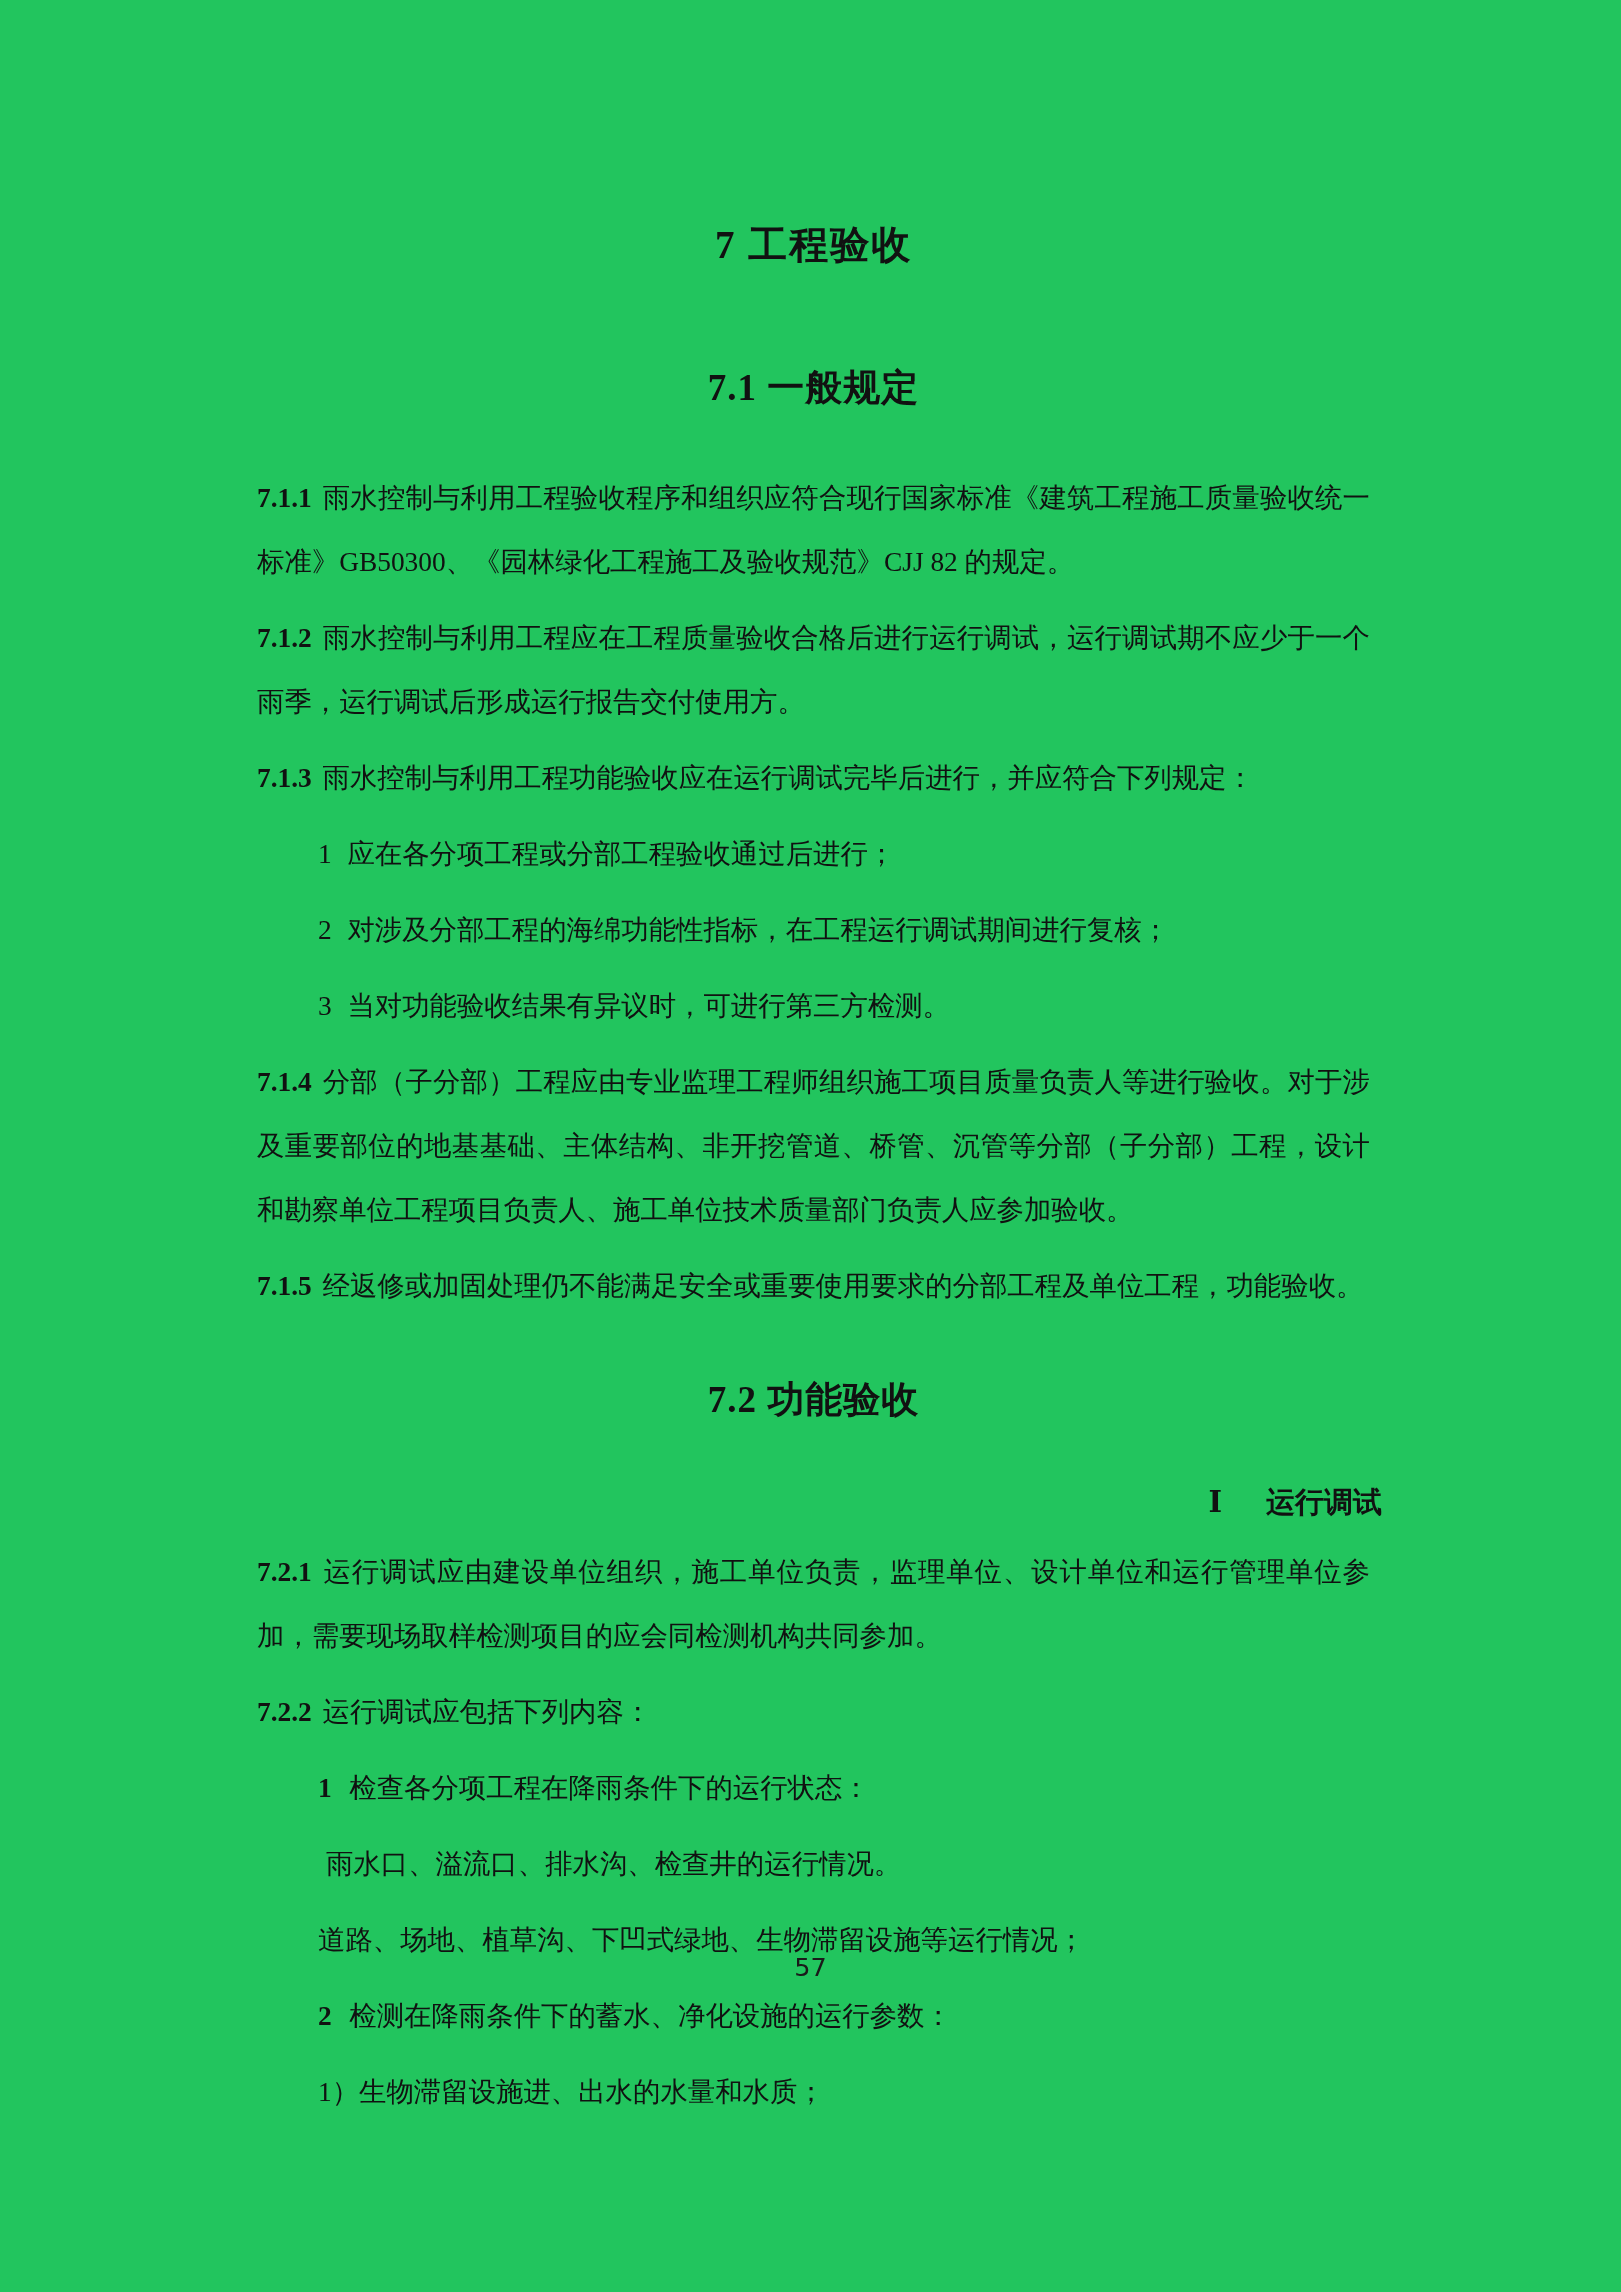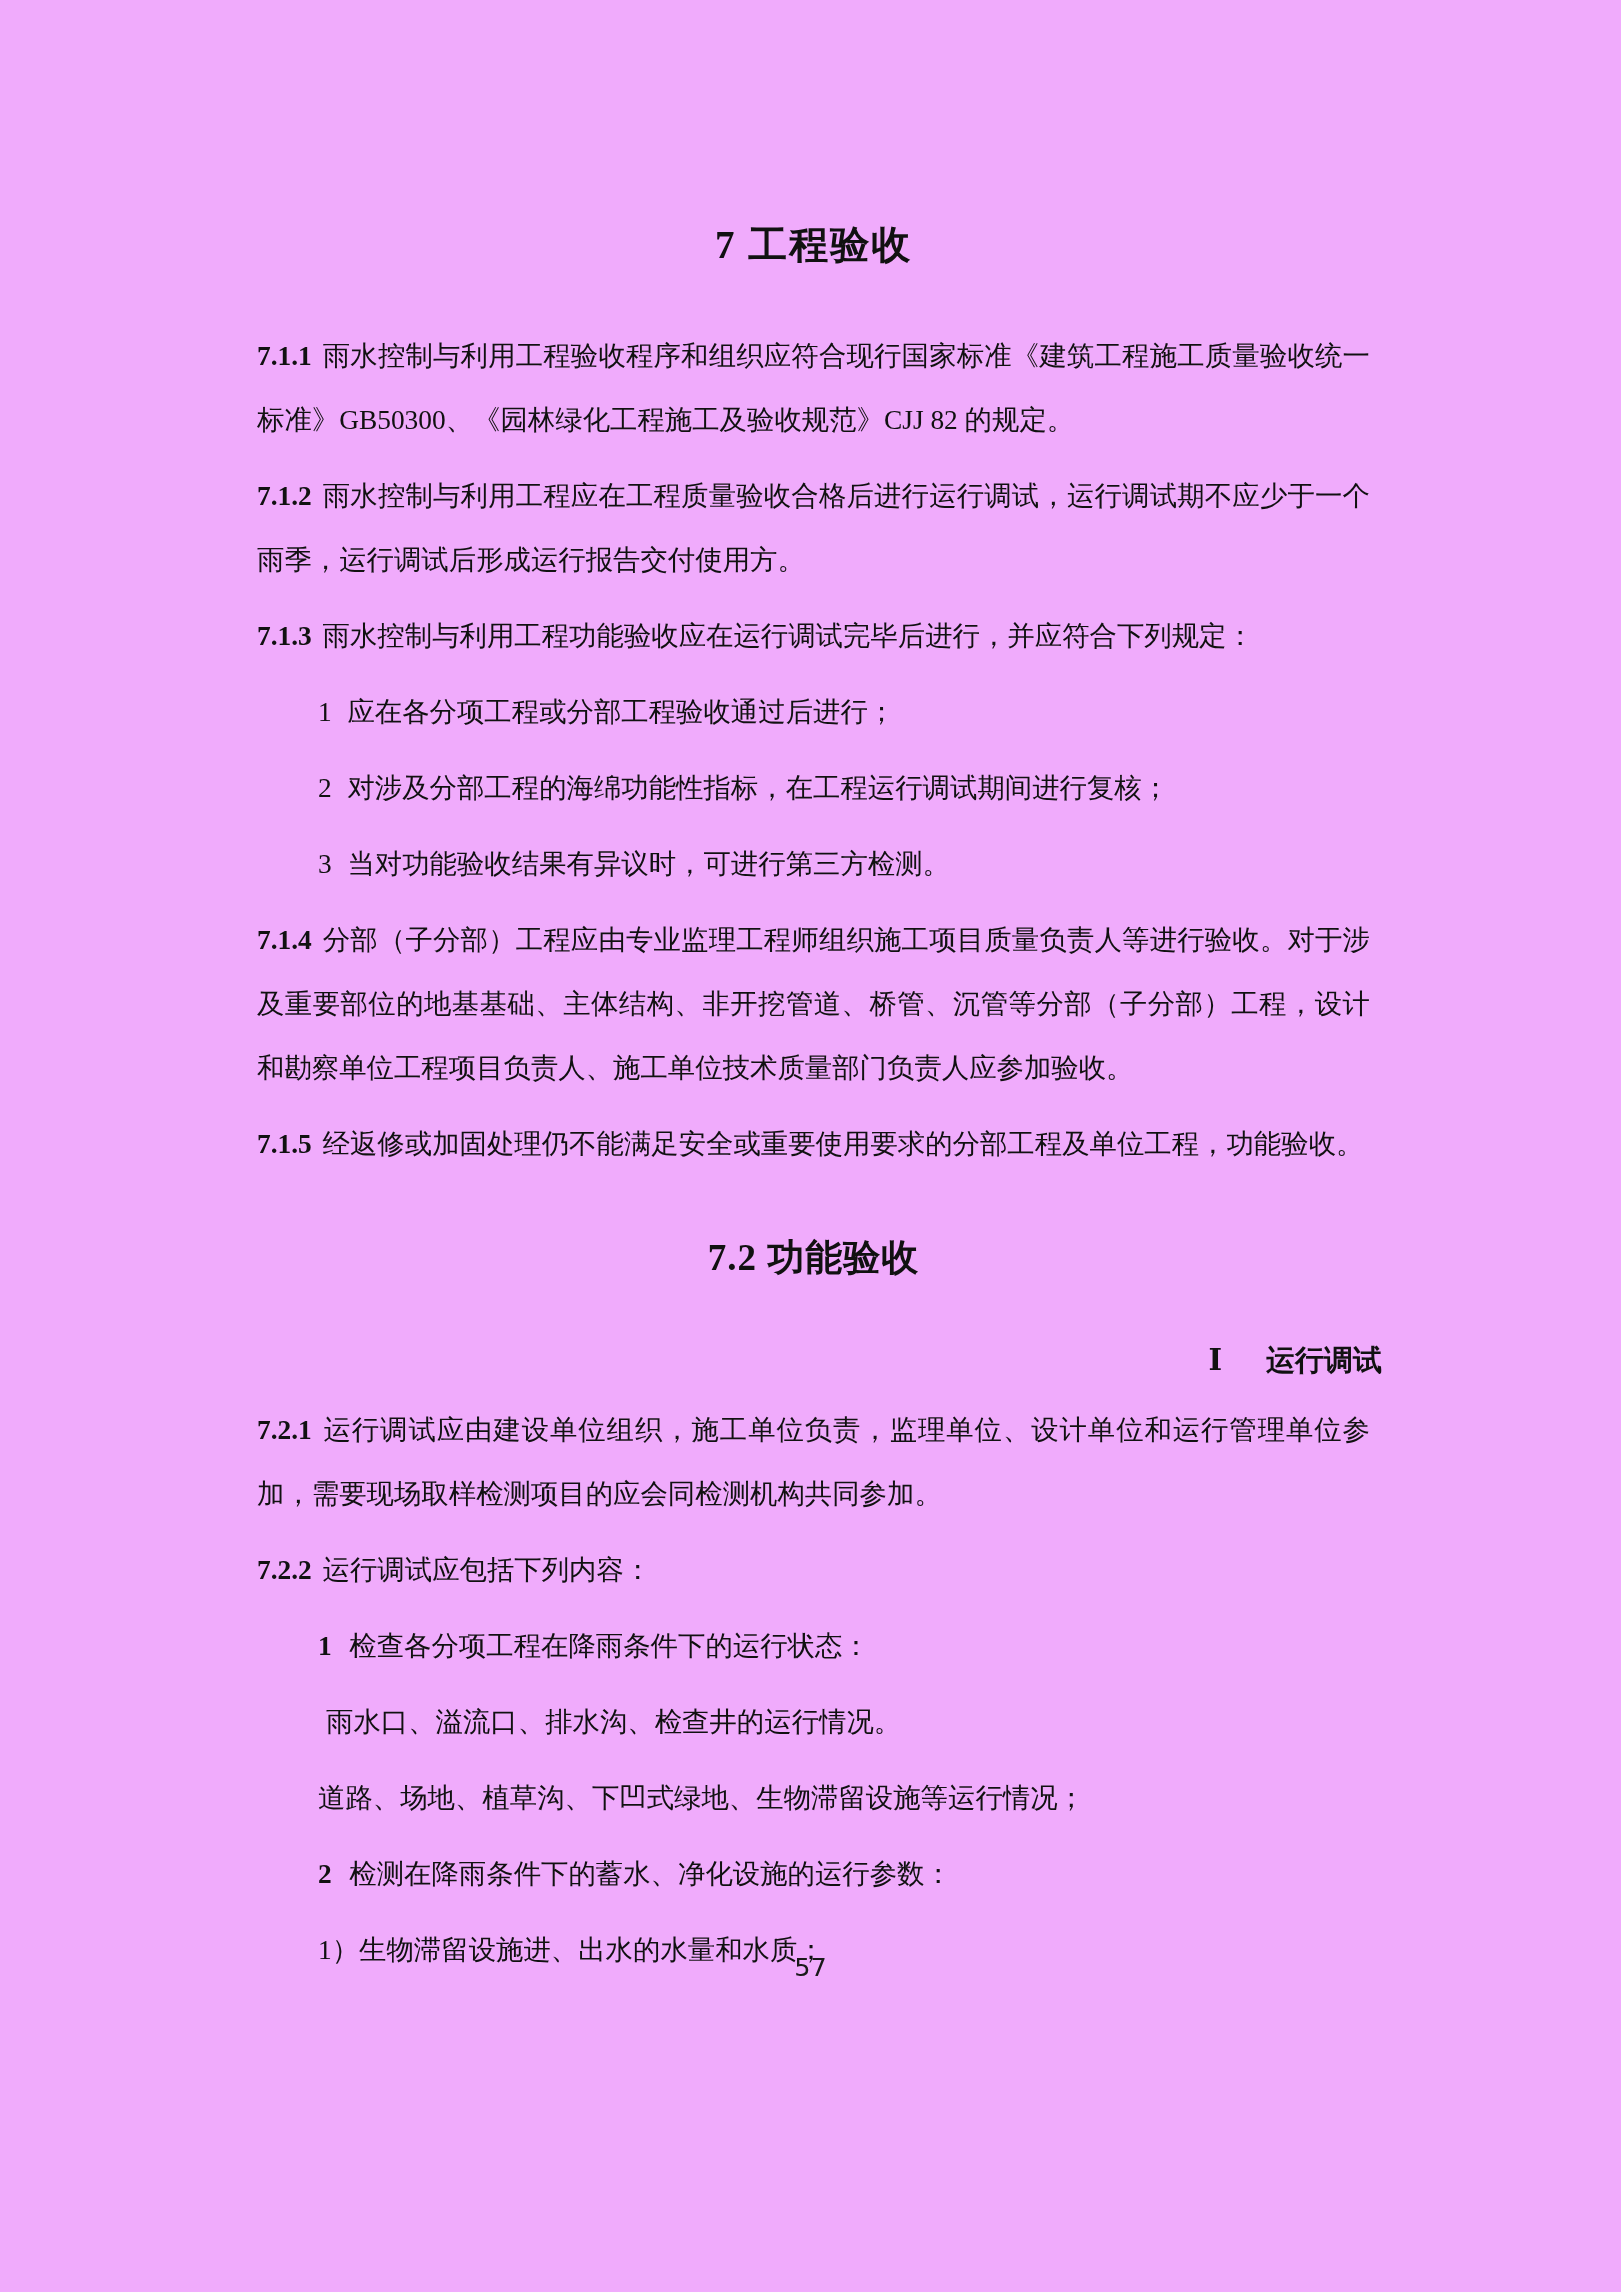--- a/index.html
+++ b/index.html
@@ -1,20 +1,20 @@
 <!DOCTYPE html>
 <html><head>
 <meta charset="utf-8">
 <style>
   html, body { margin: 0; padding: 0; background: #ffffff; }
   .page {
     position: relative;
     width: 1621px;
     height: 2293px;
-    background: #f0abfc;
+    background: #22c55e;
     color: #111;
     font-family: "Liberation Serif", "DejaVu Serif", serif;
     box-sizing: border-box;
     padding: 223px 239px 0 245px;
     overflow: hidden;
   }
   h1.chapter-heading {
     margin: 0;
     font-size: 39px;
     line-height: 43px;
@@ -65,20 +65,21 @@
     color: #1a1a1a;
   }
 </style>
 </head>
 <body>
 
 <div class="page">
 
   <h1 class="chapter-heading">7 工程验收</h1>
 
+  <h2 class="section-heading s71">7.1 一般规定</h2>
 
   <p class="clause first-clause"><span class="num">7.1.1</span><span>雨水控制与利用工程验收程序和组织应符合现行国家标准《建筑工程施工质量验收统一标准》GB50300、《园林绿化工程施工及验收规范》CJJ 82 的规定。</span></p>
 
   <p class="clause"><span class="num">7.1.2</span><span>雨水控制与利用工程应在工程质量验收合格后进行运行调试，运行调试期不应少于一个雨季，运行调试后形成运行报告交付使用方。</span></p>
 
   <p class="clause"><span class="num">7.1.3</span><span>雨水控制与利用工程功能验收应在运行调试完毕后进行，并应符合下列规定：</span></p>
 
   <p class="clause indent"><span class="inum">1</span><span>应在各分项工程或分部工程验收通过后进行；</span></p>
 
   <p class="clause indent"><span class="inum">2</span><span>对涉及分部工程的海绵功能性指标，在工程运行调试期间进行复核；</span></p>

